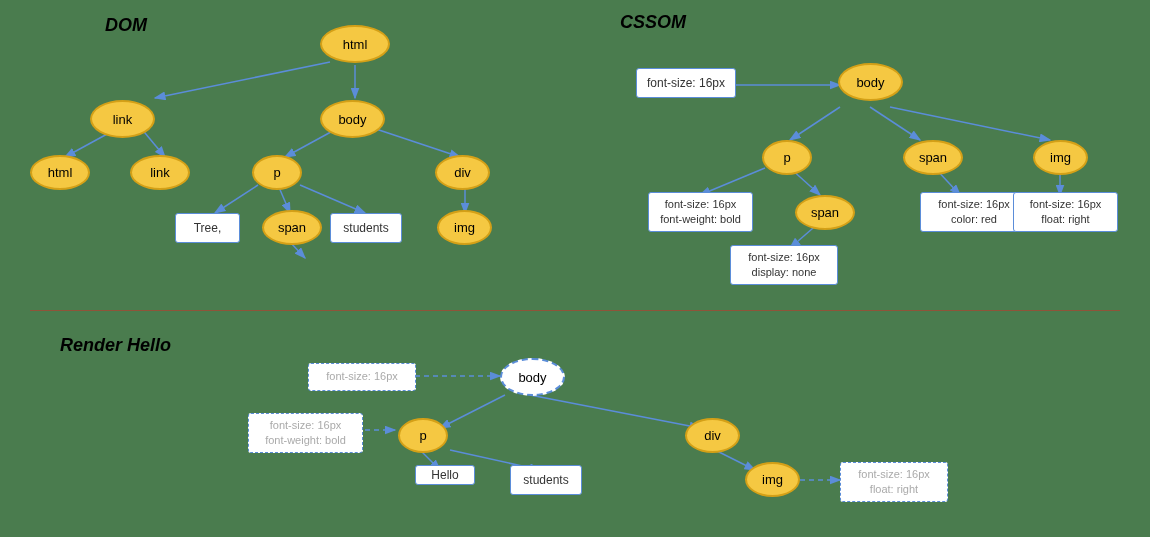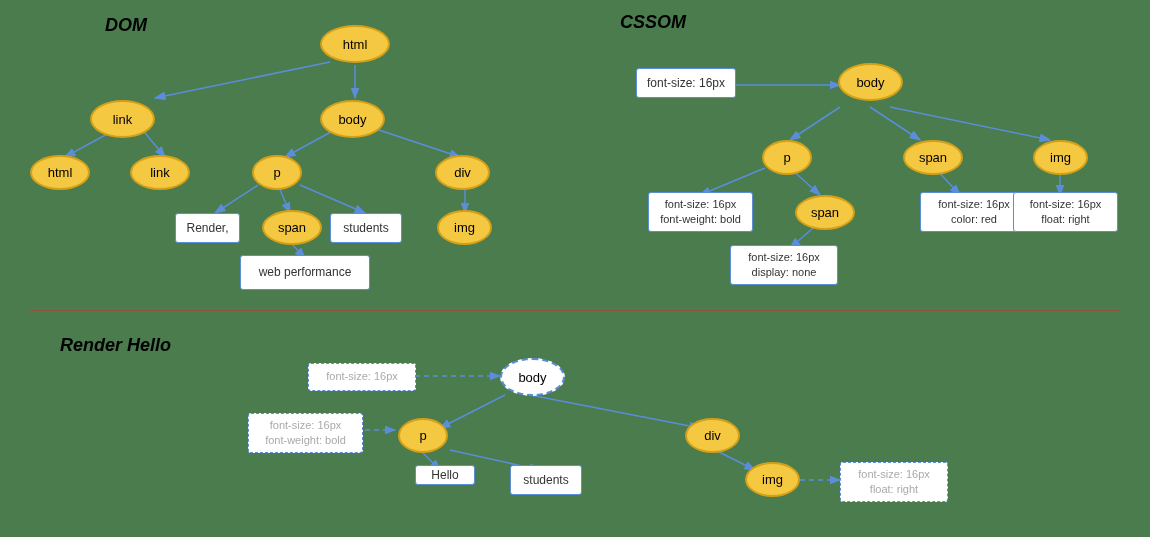--- a/index.html
+++ b/index.html
@@ -195,29 +195,28 @@
   <div class="node-ellipse" style="left:320px; top:100px; width:65px; height:38px;">body</div>
 
   <div class="node-ellipse" style="left:30px; top:155px; width:60px; height:35px;">html</div>
 
   <div class="node-ellipse" style="left:130px; top:155px; width:60px; height:35px;">link</div>
 
   <div class="node-ellipse" style="left:252px; top:155px; width:50px; height:35px;">p</div>
 
   <div class="node-ellipse" style="left:435px; top:155px; width:55px; height:35px;">div</div>
 
-  <div class="node-rect" style="left:175px; top:213px; width:65px; height:30px;">Render,</div>
+  <div class="node-rect" style="left:175px; top:213px; width:65px; height:30px;">Tree,</div>
 
   <div class="node-ellipse" style="left:262px; top:210px; width:60px; height:35px;">span</div>
 
   <div class="node-rect" style="left:330px; top:213px; width:72px; height:30px;">students</div>
 
   <div class="node-ellipse" style="left:437px; top:210px; width:55px; height:35px;">img</div>
 
-  <div class="node-rect" style="left:240px; top:255px; width:130px; height:35px;">web performance</div>
 
   <div class="node-rect" style="left:636px; top:68px; width:100px; height:30px;">font-size: 16px</div>
 
   <div class="node-ellipse" style="left:838px; top:63px; width:65px; height:38px;">body</div>
 
   <div class="node-ellipse" style="left:762px; top:140px; width:50px; height:35px;">p</div>
 
   <div class="node-ellipse" style="left:903px; top:140px; width:60px; height:35px;">span</div>
 
   <div class="node-ellipse" style="left:1033px; top:140px; width:55px; height:35px;">img</div>

